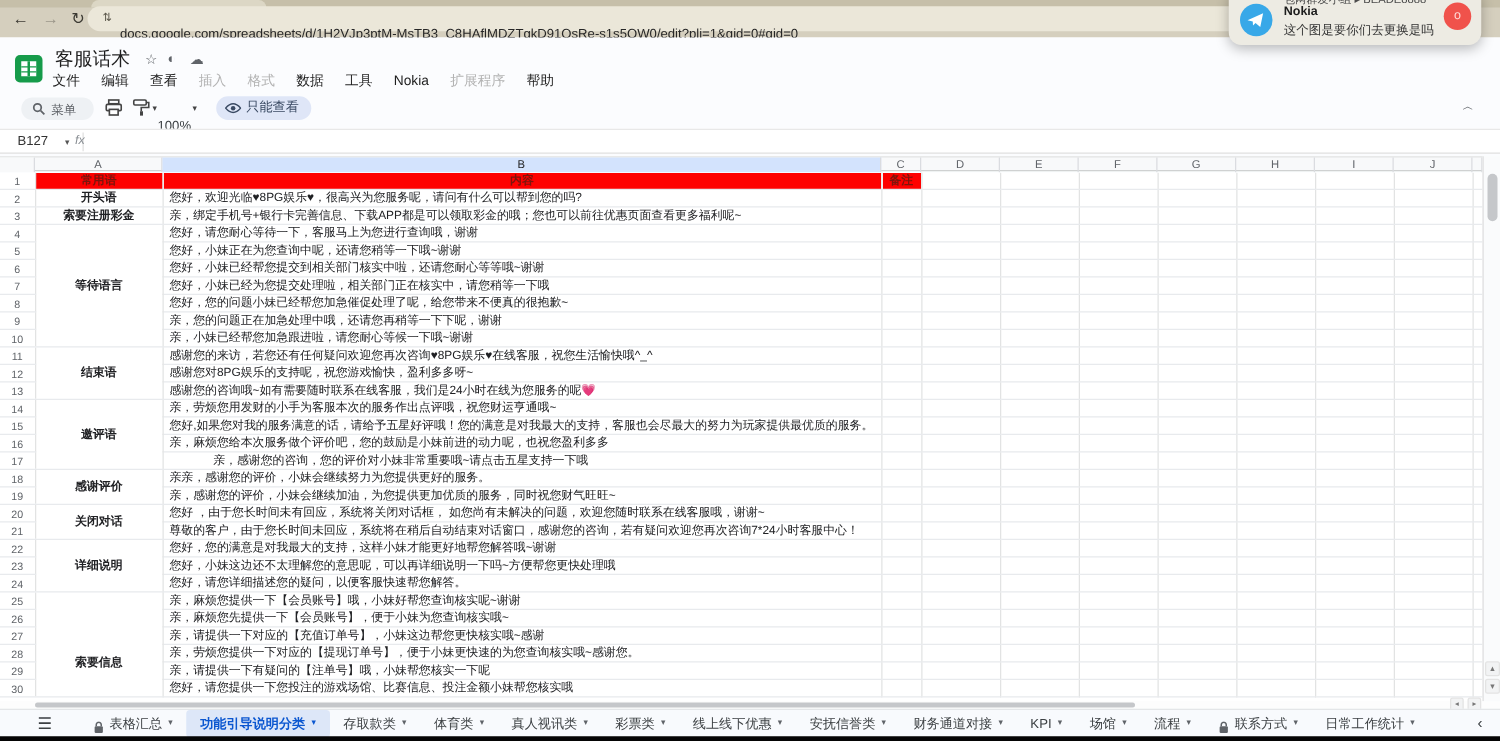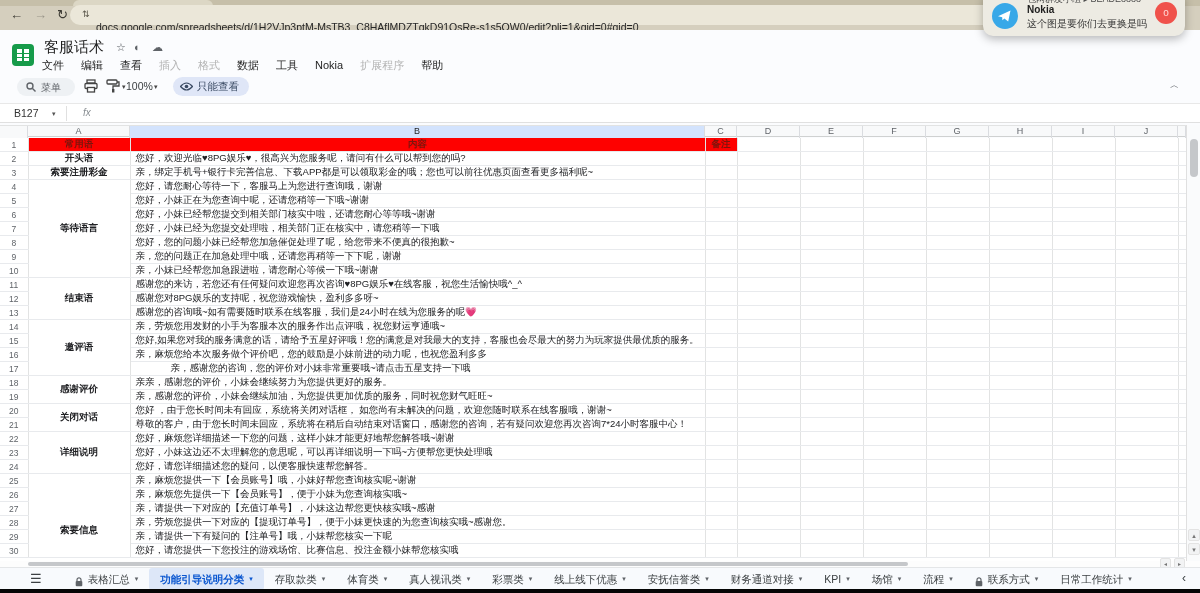--- a/index.html
+++ b/index.html
@@ -40,30 +40,30 @@
   .menu-item.disabled { color:#b3b3b3; }
 
   .hright { position:absolute; right:0; top:10px; height:28px; }
 
   
   .toolbar { position:absolute; left:0; top:75px; width:1200px; height:27px; background:#fbfcfe; }
   .searchpill { position:absolute; left:17px; top:3px; width:58px; height:18px; background:#eef1f4; border-radius:9px; }
   .searchpill .txt { position:absolute; left:24px; top:3px; font-size:10px; color:#5f6368;font-family:Liberation Serif, serif; }
   .tbicon { position:absolute; top:4px; }
   .caret { font-size:7px; color:#444; }
-  .zoomlvl { position:absolute; left:126px; top:5px; font-size:10.5px; color:#3c4043; }
+  .zoomlvl { position:absolute; left:126px; top:20px; font-size:10.5px; color:#3c4043; }
   .viewchip { position:absolute; left:173px; top:2px; height:19px; padding:0 10px 0 24px; background:#dfe6f7; border-radius:10px; font-size:10.5px; color:#3a4a63; line-height:19px; }
   .collapse { position:absolute; left:1170px; top:4px; font-size:9px; color:#5f6368; }
 
   
   .fbar { position:absolute; left:0; top:103px; width:1200px; height:20px; background:#fff; border-top:1px solid #e8e8e8; border-bottom:1px solid #e0e0e0; }
   .cellref { position:absolute; left:14px; top:3px; font-size:10.5px; color:#333; }
   .fbar .crt { position:absolute; left:52px; top:6px; font-size:7px; color:#555; }
   .fbar .sep { position:absolute; left:66px; top:2px; width:1px; height:15px; background:#e0e0e0; }
-  .fxlbl { position:absolute; left:83px; top:3px; font-size:10px; font-style:italic; color:#8a8f94; }
+  .fxlbl { position:absolute; left:60px; top:3px; font-size:10px; font-style:italic; color:#8a8f94; }
   .fval { position:absolute; left:96px; top:3px; font-size:10.5px; color:#1f1f1f; white-space:nowrap; }
 
   
   .colheads { position:absolute; left:0; top:125px; width:1186px; height:12px; display:flex; background:#f8f9fa; border-top:1px solid #e2e3e3; border-bottom:1px solid #cfd1d1; }
   .corner { width:28px; height:12px; border-right:1px solid #dadce0; background:#f8f9fa; }
   .colhead { height:12px; border-right:1px solid #dadce0; font-size:9px; color:#5f6368; text-align:center; line-height:11px; }
   .colhead.sel { background:#d3e3fd; color:#1f1f1f; }
 
   
   .gridwrap { position:absolute; left:0; top:138px; width:1186px; height:423px; overflow:hidden; background:#fff; }
@@ -497,21 +497,21 @@
             <td style="width: 63px;"></td>
             <td style="width: 63px;"></td>
             <td style="width: 63px;"></td>
             <td style="width: 63px;"></td>
             <td style="width: 63px;"></td>
             <td style="width: 8px;"></td>
           </tr>
           <tr>
             <td class="rownum" style="width: 28px;">22</td>
             <td class="acell" rowspan="3" style="width: 102px;">详细说明</td>
-            <td class="bcell" style="width: 575px;">您好，麻烦您详细描述一下您的问题，这样小妹才能更好地帮您解答哦~谢谢</td>
+            <td class="bcell" style="width: 575px;">您好，您的满意是对我最大的支持，这样小妹才能更好地帮您解答哦~谢谢</td>
             <td style="width: 32px;"></td>
             <td style="width: 63px;"></td>
             <td style="width: 63px;"></td>
             <td style="width: 63px;"></td>
             <td style="width: 63px;"></td>
             <td style="width: 63px;"></td>
             <td style="width: 63px;"></td>
             <td style="width: 63px;"></td>
             <td style="width: 8px;"></td>
           </tr>

